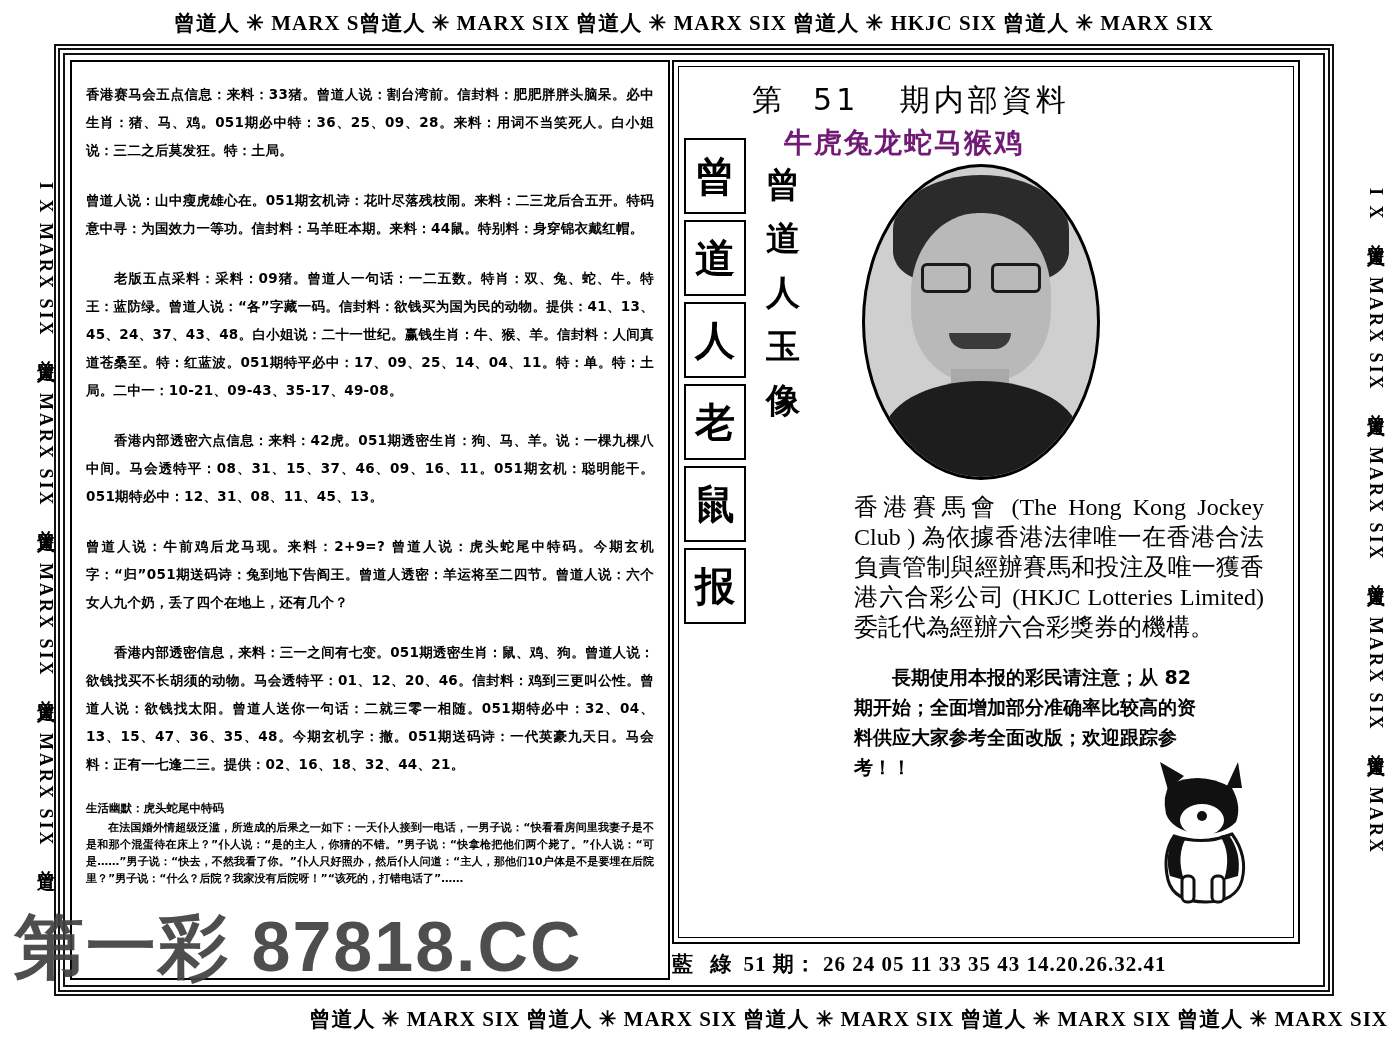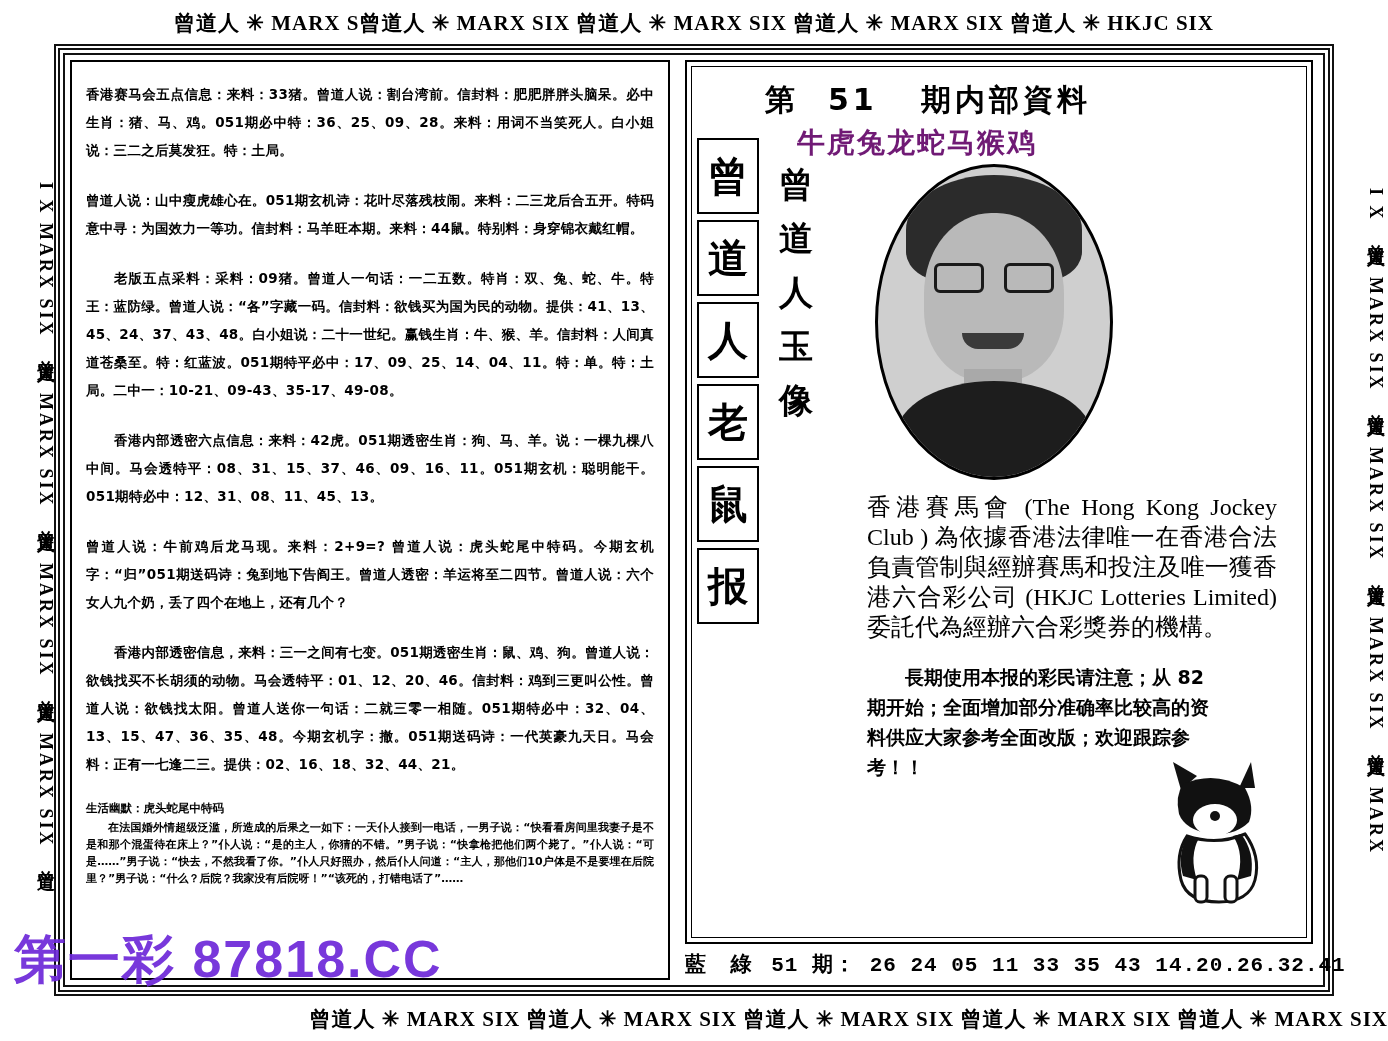--- a/index.html
+++ b/index.html
@@ -73,21 +73,21 @@
     left: 3px; top: 3px; right: 3px; bottom: 3px;
     border: 2px solid #111;
   }
 
   
   .content {
     position: absolute;
     left: 70px; top: 60px;
     width: 1248px; height: 920px;
     display: flex;
-    gap: 15px;
+    gap: 2px;
   }
 
   .left-col {
     width: 600px;
     position: relative;
     border: 2px solid #000;
     box-sizing: border-box;
     padding: 18px 14px 6px 14px;
     background: #fff;
   }
@@ -129,21 +129,21 @@
     content: "";
     position: absolute;
     left: 4px; top: 4px; right: 4px; bottom: 4px;
     border: 1px solid #000;
   }
 
   .issue-title {
     position: absolute;
     left: 78px; top: 18px;
     font-family: "DejaVu Sans", sans-serif;
-    font-weight: bold;
+    font-weight: normal;
     font-size: 30px;
     letter-spacing: 4px;
     white-space: pre;
   }
   .zodiac-line {
     position: absolute;
     left: 110px; top: 62px;
     font-family: "DejaVu Sans", sans-serif;
     font-weight: bold;
     font-size: 28px;
@@ -245,49 +245,49 @@
   .dog {
     position: absolute;
     right: 18px; bottom: 38px;
     width: 150px; height: 150px;
   }
 
   .footer-line {
     position: absolute;
     left: 0; bottom: 2px;
     width: 628px;
-    font-family: Liberation Mono, monospace;
+    font-family: Liberation Serif, serif;
     font-size: 21px;
     font-weight: bold;
     letter-spacing: 1px;
     white-space: nowrap;
   }
   .footer-line .lbl { letter-spacing: 6px; }
 
   
   .watermark {
     position: absolute;
     left: 14px; bottom: 46px;
     width: 900px;
     font-family: "Liberation Sans", sans-serif;
     font-weight: bold;
-    font-size: 52px;
-    color: #6d28d9;
+    font-size: 70px;
+    color: #404040;
     opacity: .92;
     letter-spacing: 2px;
     white-space: nowrap;
     pointer-events: none;
   }
 </style>
 </head>
 <body>
 
 <div class="page">
 
-  <div class="band band-top">曾道人 ✳ MARX S曾道人 ✳ MARX SIX 曾道人 ✳ MARX SIX 曾道人 ✳ MARX SIX 曾道人 ✳ HKJC SIX</div>
+  <div class="band band-top">曾道人 ✳ MARX S曾道人 ✳ MARX SIX 曾道人 ✳ MARX SIX 曾道人 ✳ HKJC SIX 曾道人 ✳ MARX SIX</div>
   <div class="band band-bottom">曾道人 ✳ MARX SIX 曾道人 ✳ MARX SIX 曾道人 ✳ MARX SIX 曾道人 ✳ MARX SIX 曾道人 ✳ MARX SIX</div>
   <div class="band band-left">
     <div class="vtext">I X MARX SIX 曾道人 ✳ MARX SIX 曾道人 ✳ MARX SIX 曾道人 ✳ MARX SIX 曾道</div>
   </div>
   <div class="band band-right">
     <div class="vtext">I X 曾道人 ✳ MARX SIX 曾道人 ✳ MARX SIX 曾道人 ✳ MARX SIX 曾道人 ✳ MARX</div>
   </div>
 
   <div class="wavy-frame"></div>
 

